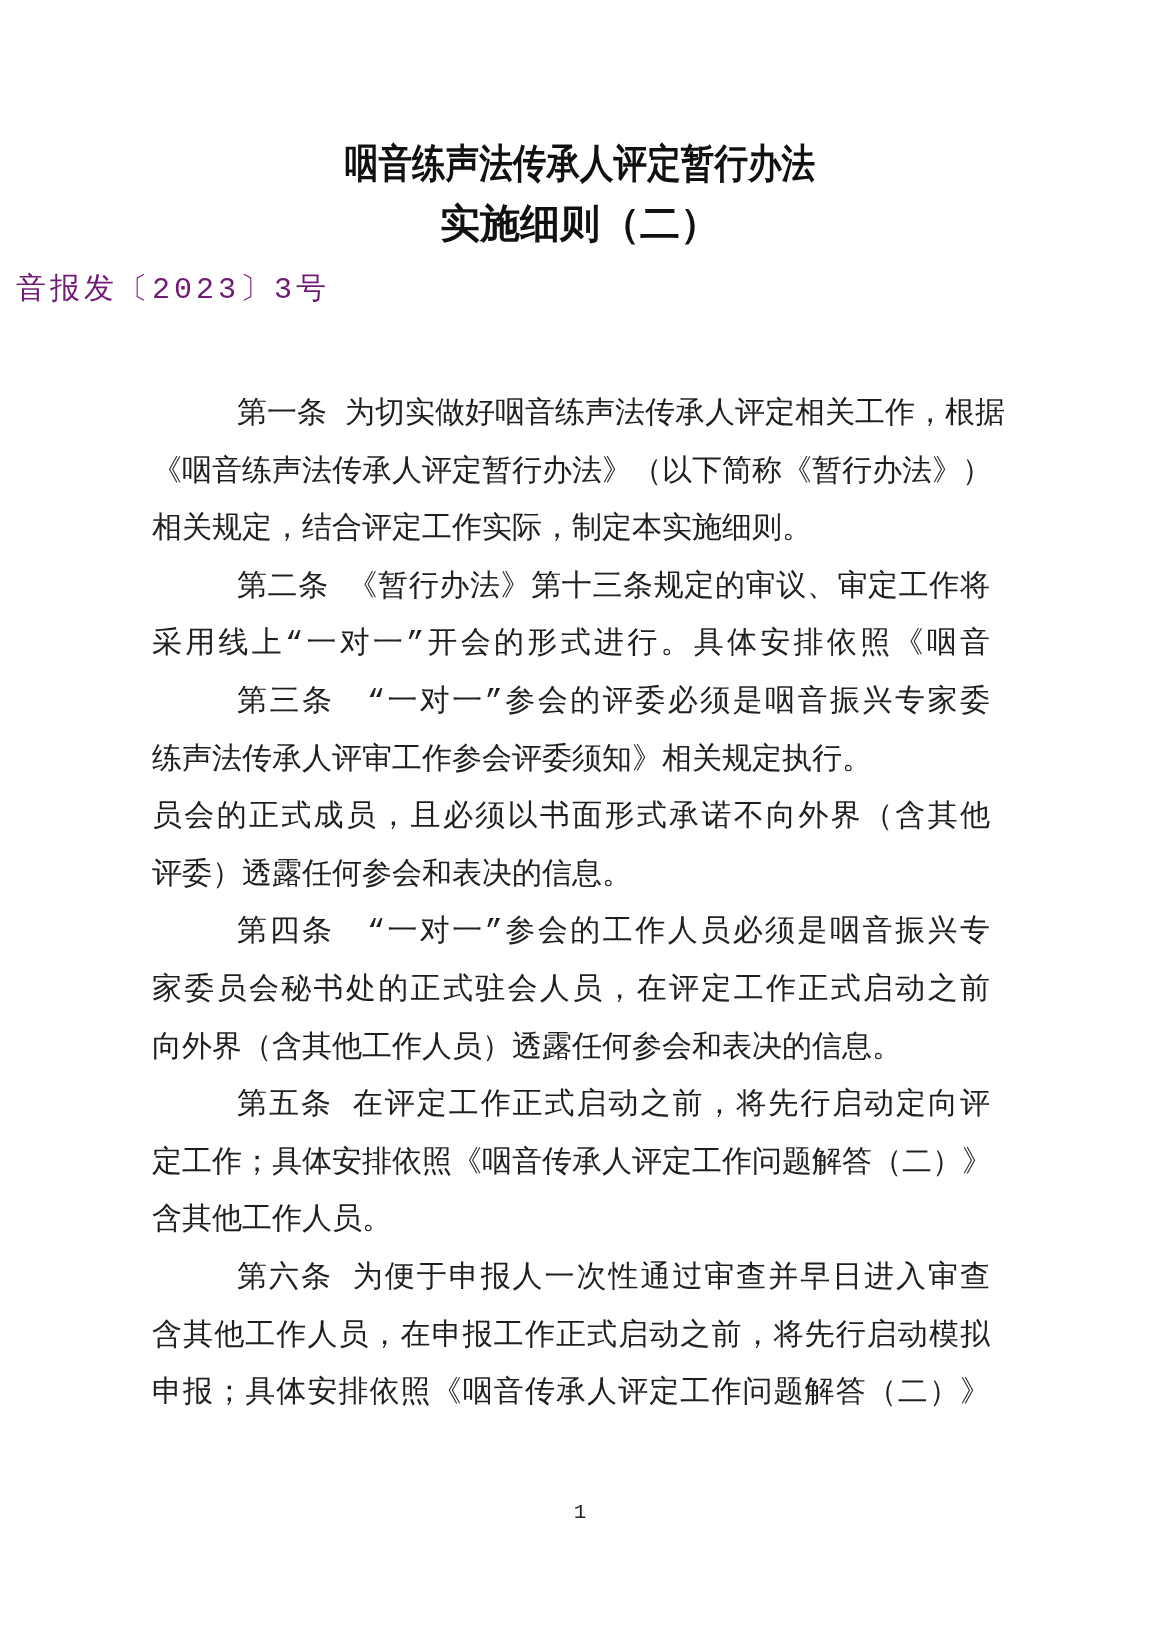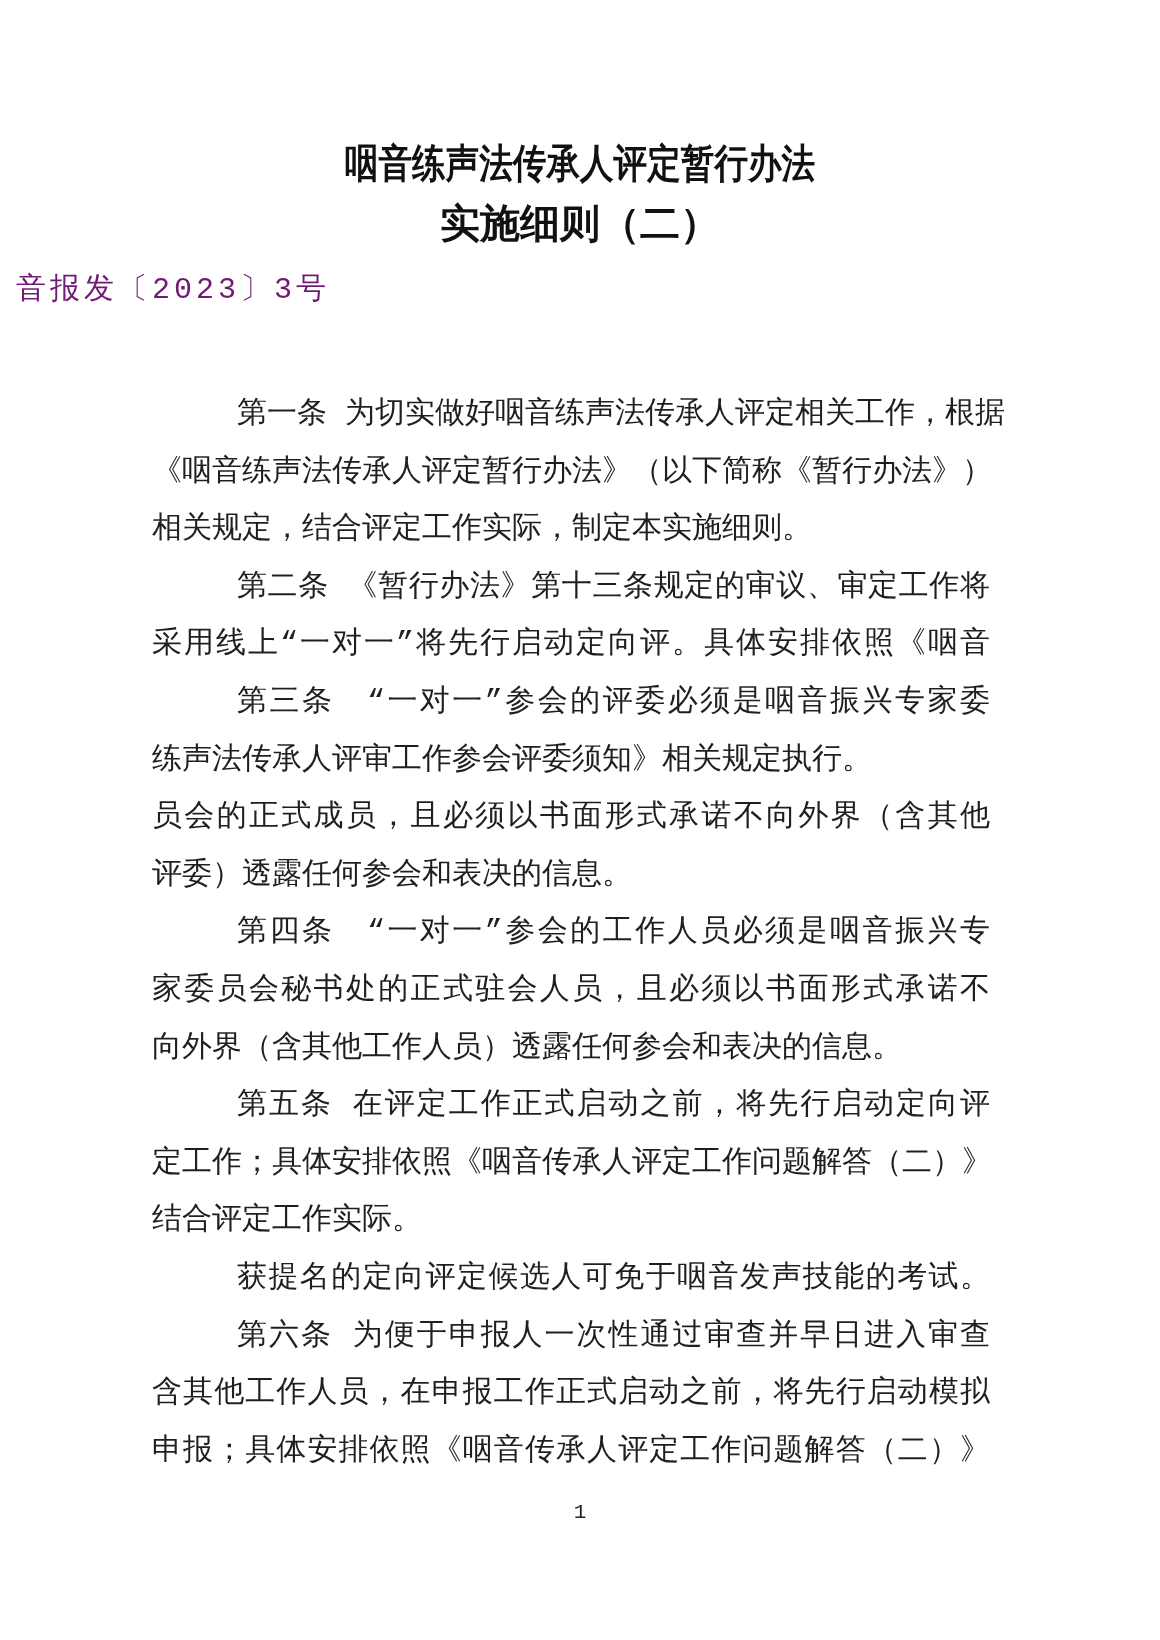--- a/index.html
+++ b/index.html
@@ -89,32 +89,31 @@
 
   <div class="title-line title-line-2">实施细则（二）</div>
 
   <div class="doc-number">音报发〔2023〕3号</div>
 
   <div class="body-text">
     <div class="ln ind jfy">第一条 为切实做好咽音练声法传承人评定相关工作，根据</div>
     <div class="ln jfy">《咽音练声法传承人评定暂行办法》（以下简称《暂行办法》）</div>
     <div class="ln">相关规定，结合评定工作实际，制定本实施细则。</div>
     <div class="ln ind jfy">第二条 《暂行办法》第十三条规定的审议、审定工作将</div>
-    <div class="ln jfy">采用线上“一对一”将先行启动定向评。具体安排依照《咽音</div>
+    <div class="ln jfy">采用线上“一对一”开会的形式进行。具体安排依照《咽音</div>
     <div class="ln ind jfy">第三条　“一对一”参会的评委必须是咽音振兴专家委</div>
     <div class="ln">练声法传承人评审工作参会评委须知》相关规定执行。</div>
     <div class="ln jfy">员会的正式成员，且必须以书面形式承诺不向外界（含其他</div>
     <div class="ln">评委）透露任何参会和表决的信息。</div>
     <div class="ln ind jfy">第四条　“一对一”参会的工作人员必须是咽音振兴专</div>
-    <div class="ln jfy">家委员会秘书处的正式驻会人员，且必须以书面形式承诺不</div>
+    <div class="ln jfy">家委员会秘书处的正式驻会人员，在评定工作正式启动之前</div>
     <div class="ln">向外界（含其他工作人员）透露任何参会和表决的信息。</div>
     <div class="ln ind jfy">第五条 在评定工作正式启动之前，将先行启动定向评</div>
     <div class="ln jfy">定工作；具体安排依照《咽音传承人评定工作问题解答（二）》</div>
-    <div class="ln">结合评定工作实际。</div>
-    <div class="ln ind jfy">获提名的定向评定候选人可免于咽音发声技能的考试。</div>
+    <div class="ln">含其他工作人员。</div>
     <div class="ln ind jfy">第六条 为便于申报人一次性通过审查并早日进入审查</div>
     <div class="ln jfy">含其他工作人员，在申报工作正式启动之前，将先行启动模拟</div>
     <div class="ln jfy">申报；具体安排依照《咽音传承人评定工作问题解答（二）》</div>
   </div>
 
   <div class="page-number">1</div>
 
 </div>
 
 </body></html>

